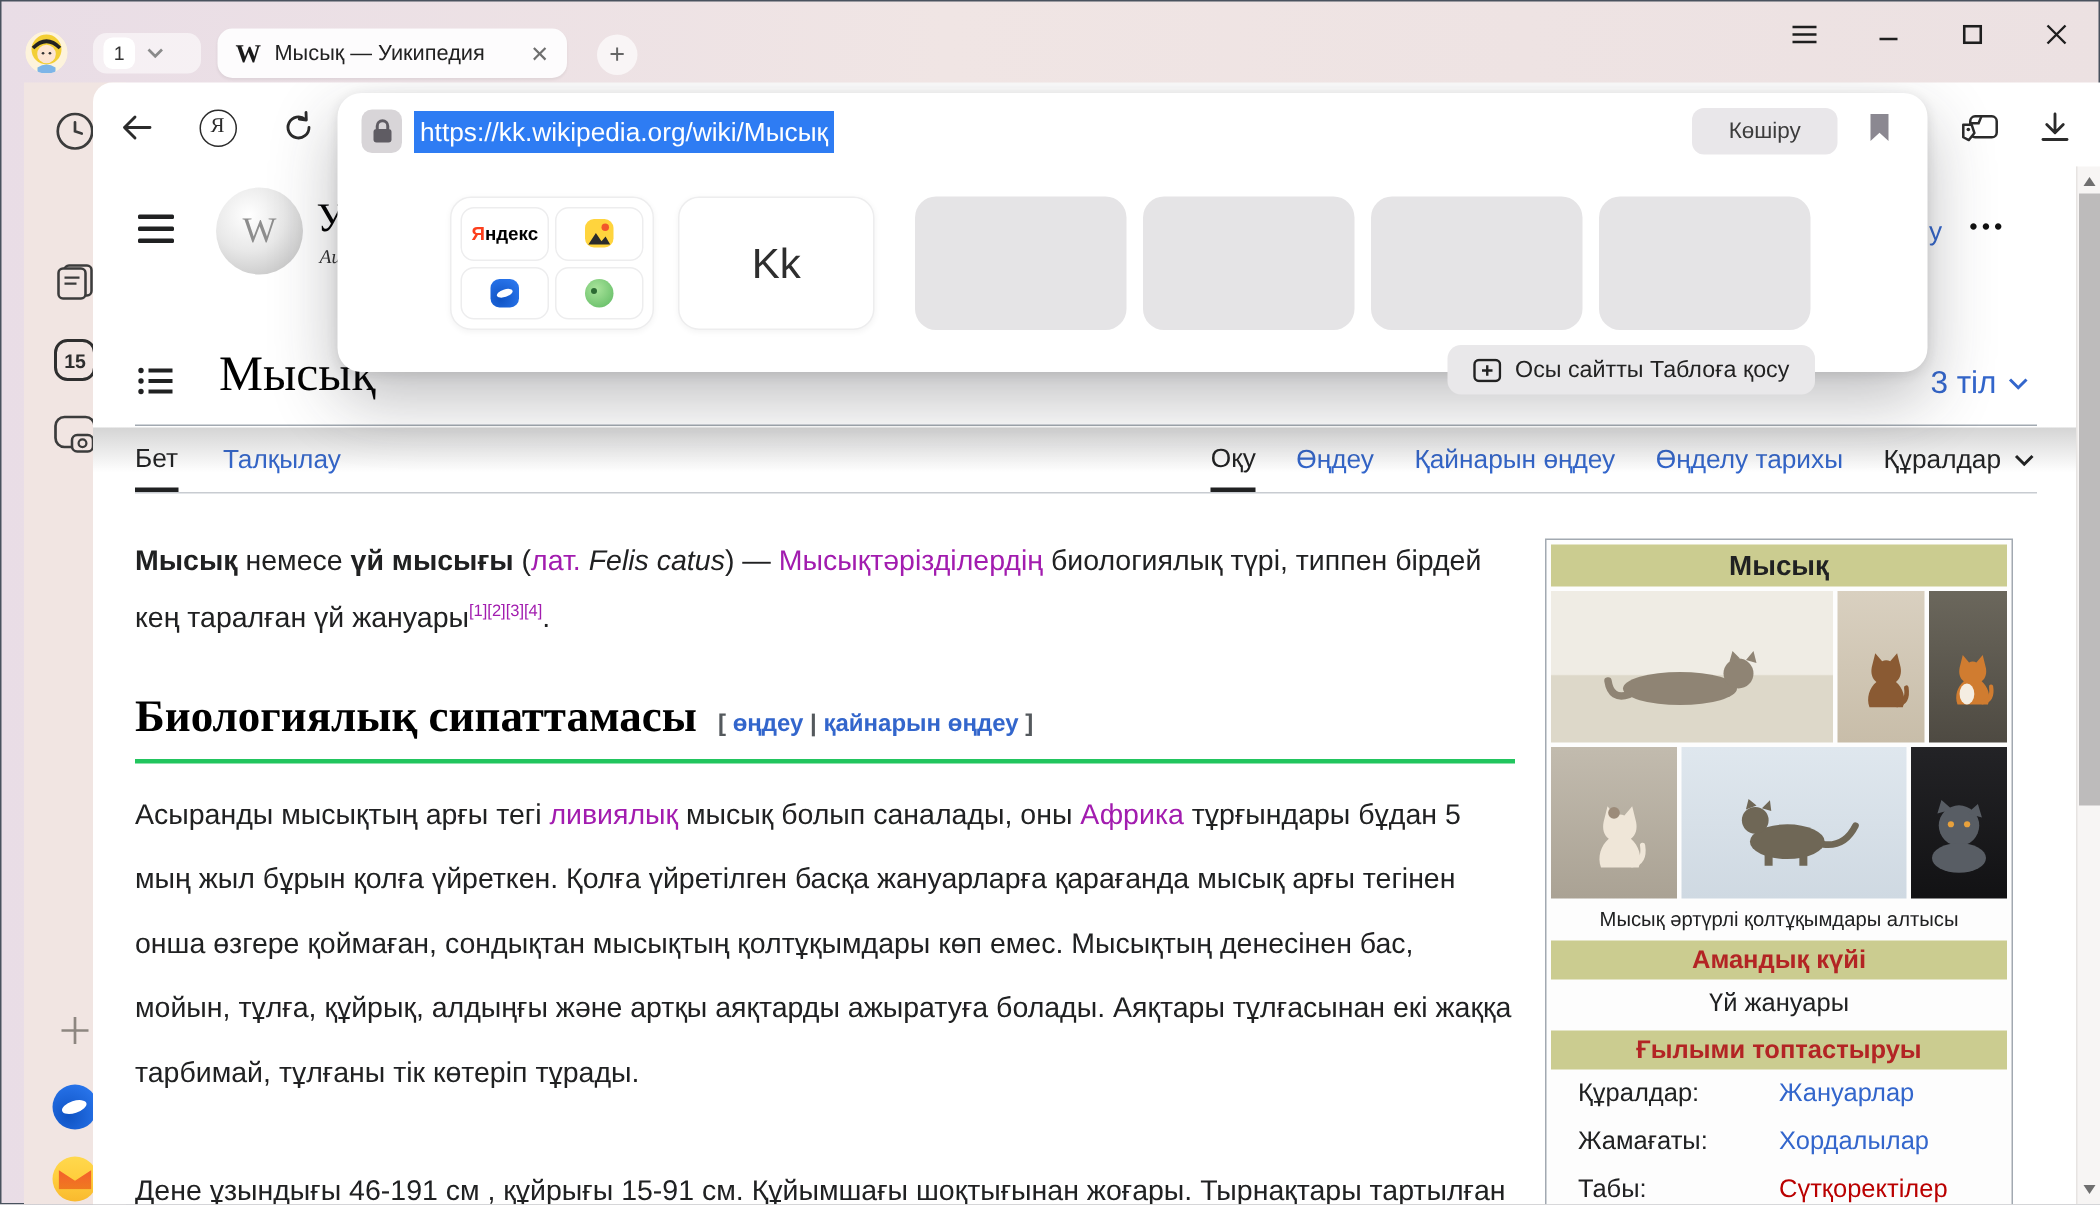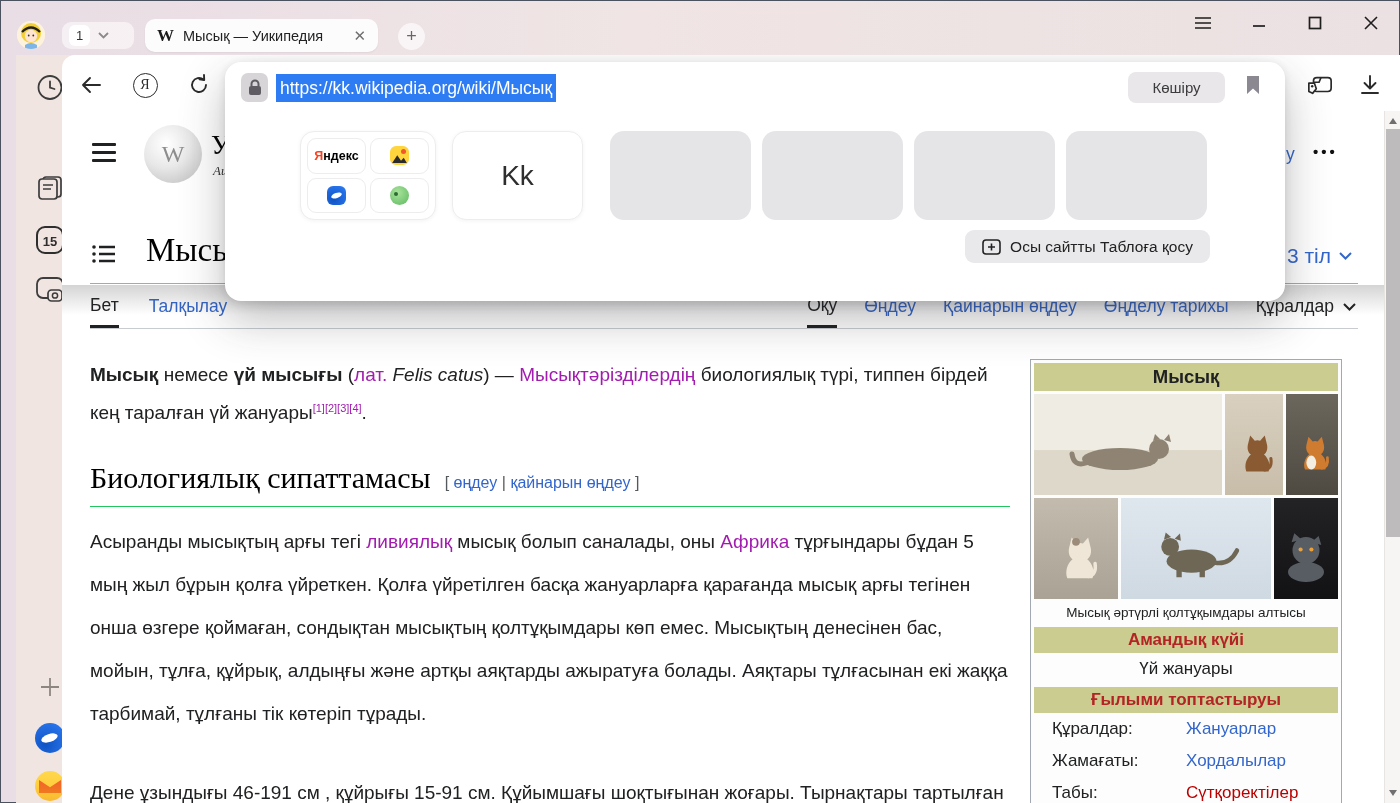--- a/index.html
+++ b/index.html
@@ -65,22 +65,22 @@
   .wt { display:flex; align-items:center; height:100%; color:#3366cc; }
   .wt.active { color:#202122; border-bottom:3px solid #202122; }
   .wt.menu { color:#202122; gap:9px; }
 
   .wk-content { position:absolute; left:28px; top:246px; width:920px; color:#202122; }
   .wk-lead { font-size:19px; line-height:38px; }
   .seg.b { font-weight:bold; }
   .seg.i { font-style:italic; }
   .seg.link { color:#a21caf; }
   sup.seg { font-size:11px; color:#3366cc; line-height:0; }
-  .wk-h2 { margin-top:29px; padding-bottom:11px; border-bottom:1px solid #22c55e; font-family:"Liberation Serif",serif;
-    font-size:30px; font-weight:normal; color:#000; }
+  .wk-h2 { margin-top:29px; padding-bottom:11px; border-bottom:3px solid #22c55e; font-family:"Liberation Serif",serif;
+    font-size:30px; font-weight:bold; color:#000; }
   .wk-edit { font-family:"Liberation Sans",sans-serif; font-size:16px; color:#54595d; margin-left:14px; }
   .wk-edit a, .wk-edit .el { color:#3366cc; }
   .wk-p { font-size:19px; line-height:43px; margin-top:13px; }
   .wk-p.gap { margin-top:36px; }
 
   
   .infobox { position:absolute; left:968px; top:249px; width:312px; height:620px; border:1px solid #a2a9b1; background:#fdfdfd; padding:3px; font-size:17px; }
   .ib-title { background:#cbcc90; text-align:center; font-weight:bold; font-size:18.5px; color:#202122; padding:3px 0; }
   .ib-row { display:flex; gap:3px; margin-top:3px; }
   .ib-img { height:101px; position:relative; overflow:hidden; }
@@ -99,21 +99,21 @@
   .tax-val.blue { color:#3366cc; }
   .tax-val.red { color:#ba0000; }
 
   
   .scrollbar { position:absolute; right:0; top:56px; width:16px; bottom:0; background:#f7f5f4; border-left:1px solid #e7e4e2; }
   .sc-up { position:absolute; top:7px; left:4px; width:0; height:0; border-left:4.5px solid transparent; border-right:4.5px solid transparent; border-bottom:6px solid #6f6f6f; }
   .sc-down { position:absolute; bottom:7px; left:4px; width:0; height:0; border-left:4.5px solid transparent; border-right:4.5px solid transparent; border-top:6px solid #6f6f6f; }
   .sc-thumb { position:absolute; top:18px; left:1px; width:14px; height:408px; background:#bdbbbb; }
 
   
-  .panel { position:absolute; left:163px; top:7px; width:1060px; height:239px; background:#fff; border-radius:16px;
+  .panel { position:absolute; left:163px; top:7px; width:1060px; height:186px; background:#fff; border-radius:16px;
     box-shadow:0 18px 45px rgba(40,40,45,.30), 0 2px 8px rgba(40,40,45,.12); z-index:40; }
   .lock { position:absolute; left:16px; top:11px; width:27px; height:29px; border-radius:7px; background:#d8d5d8;
     display:flex; align-items:center; justify-content:center; }
   .url { position:absolute; left:51px; top:12px; height:28px; background:#2e7cf3; color:#fff; font-size:17.5px;
     display:flex; align-items:center; padding:0 4px; white-space:nowrap; }
   .copy-btn { position:absolute; left:903px; top:10px; width:97px; height:31px; background:#e9e7ea; border-radius:8px;
     font-size:15px; color:#3c3c3c; display:flex; align-items:center; justify-content:center; }
   .bm { position:absolute; left:1020px; top:13px; }
   .tile { position:absolute; top:69px; height:89px; border-radius:14px; }
   .tile.white { background:#fff; border:1px solid #ededee; box-shadow:0 1px 4px rgba(0,0,0,.05); }

